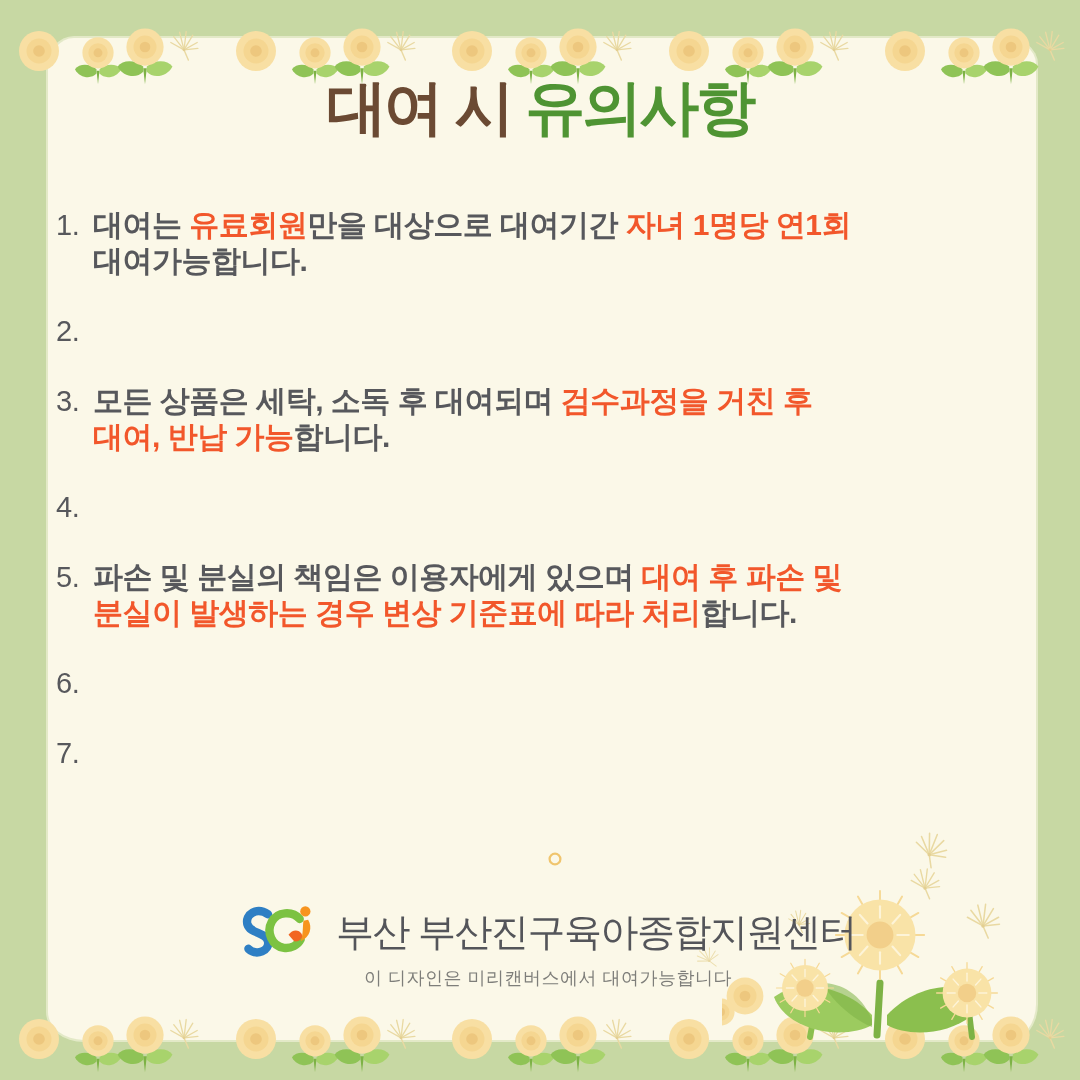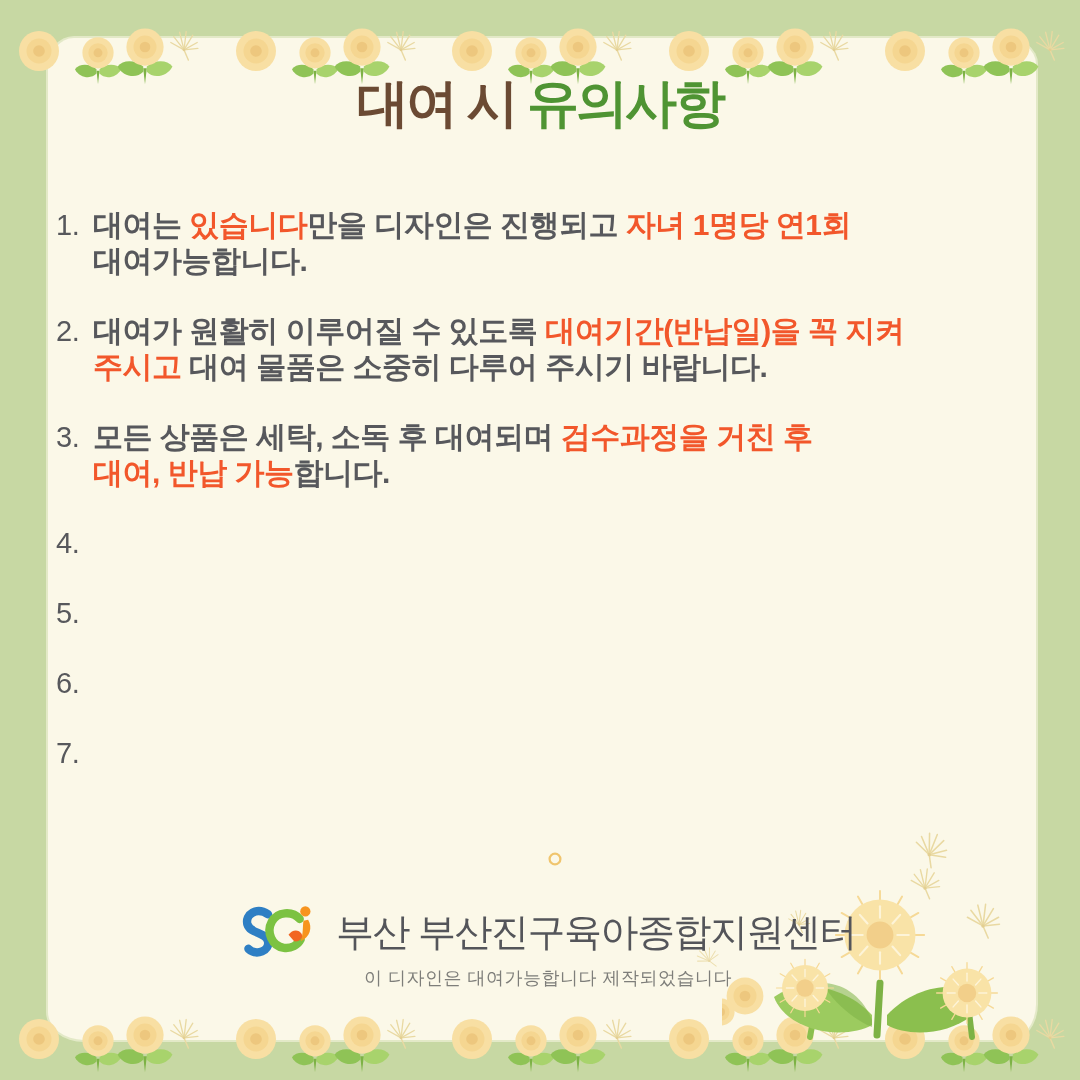--- a/index.html
+++ b/index.html
@@ -21,21 +21,21 @@
     position:absolute; left:14px; right:14px; height:78px;
     display:flex; justify-content:space-between; align-items:flex-start;
     z-index:1; pointer-events:none;
   }
   .flower-row.top { top:14px; }
   .flower-row.bottom { bottom:2px; align-items:flex-end; }
   .cluster-svg { width:186px; height:76px; }
   
   .title {
     position:absolute; top:76px; left:0; width:100%;
-    text-align:center; font-size:52px; font-weight:800;
+    text-align:center; font-size:60px; font-weight:800;
     letter-spacing:-3px; line-height:1.05; z-index:2;
   }
   .title .t-brown { color: var(--title-brown, #6b4a33); }
   .title .t-green { color: var(--title-green, #4f9433); }
   
   .notice-list {
     position:absolute; top:207px; left:56px; width:910px;
     display:flex; flex-direction:column; gap:34px; z-index:2;
   }
   .notice-item {
@@ -193,38 +193,38 @@
   </svg>
 <svg class="stray seed-2">
     <use href="#sym-seed" width="34" height="34"></use>
   </svg>
 
 <h1 class="title"><span class="t-brown">대여 시 </span><span class="t-green">유의사항</span></h1>
 
 <div class="notice-list" id="notice-list">
     <div class="notice-item">
       <span class="notice-number">1.</span>
-      <span class="notice-text"><span>대여는 </span><span class="hl">있습니다</span><span>만을 디자인은 진행되고 </span><span class="hl">자녀 1명당 연1회</span><span>
+      <span class="notice-text"><span>대여는 </span><span class="hl">유료회원</span><span>만을 대상으로 대여기간 </span><span class="hl">자녀 1명당 연1회</span><span>
 대여가능합니다.</span></span>
     </div>
     <div class="notice-item">
       <span class="notice-number">2.</span>
-      <span class="notice-text"><span>대여가 원활히 이루어질 수 있도록 </span><span class="hl">대여기간(반납일)을 꼭 지켜
-주시고</span><span> 대여 물품은 소중히 다루어 주시기 바랍니다.</span></span>
     </div>
     <div class="notice-item">
       <span class="notice-number">3.</span>
       <span class="notice-text"><span>모든 상품은 세탁, 소독 후 대여되며 </span><span class="hl">검수과정을 거친 후
 대여, 반납 가능</span><span>합니다.</span></span>
     </div>
     <div class="notice-item">
       <span class="notice-number">4.</span>
     </div>
     <div class="notice-item">
       <span class="notice-number">5.</span>
+      <span class="notice-text"><span>파손 및 분실의 책임은 이용자에게 있으며 </span><span class="hl">대여 후 파손 및
+분실이 발생하는 경우 변상 기준표에 따라 처리</span><span>합니다.</span></span>
     </div>
     <div class="notice-item">
       <span class="notice-number">6.</span>
     </div>
     <div class="notice-item">
       <span class="notice-number">7.</span>
     </div>
   </div>
 
 <svg class="dand-cluster" viewBox="0 0 330 175">
@@ -248,14 +248,14 @@
   <div class="org-row">
     <svg class="org-logo" viewBox="0 0 90 62">
       <path d="M30,12 C18,4 5,12 8,23 C11,33 28,31 30,41 C32,51 18,57 9,49" fill="none" stroke="#2e7fc4" stroke-width="9" stroke-linecap="round"></path>
       <path d="M64,17 C56,8 40,9 34,20 C28,31 34,46 47,48 C55,49 62,45 65,39" fill="none" stroke="#7cc242" stroke-width="9" stroke-linecap="round"></path>
       <circle cx="70" cy="9" r="5.5" fill="#f7941e"></circle>
       <path d="M73,18 C78,26 75,37 65,41 C68,33 67,25 68,19 Z" fill="#f7941e"></path>
       <path d="M52,34 C56,28 63,28 66,33 C68,37 64,42 58,41 Z" fill="#f26522"></path>
     </svg>
     <div class="org-name">부산 부산진구육아종합지원센터</div>
   </div>
-  <div class="credit">이 디자인은 대여가능합니다 제작되었습니다</div>
+  <div class="credit">이 디자인은 미리캔버스에서 대여가능합니다</div>
 </div>
 
 </body></html>

